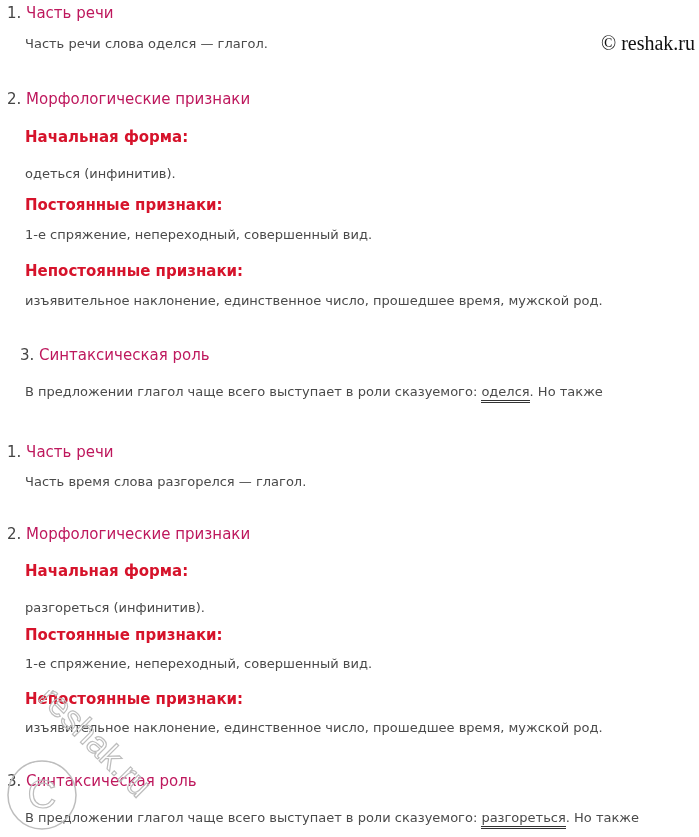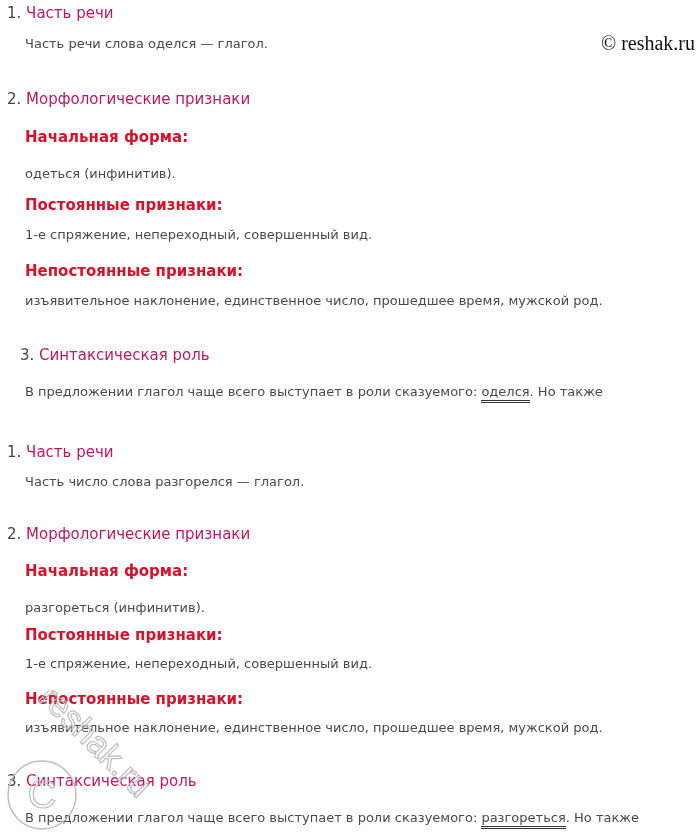--- a/index.html
+++ b/index.html
@@ -55,21 +55,21 @@
   <div class="text" style="left:25px;top:384px;">
     <span>В предложении глагол чаще всего выступает в роли сказуемого: </span><span class="dbl">оделся</span><span>. Но также</span>
   </div>
 </div>
 
 <div class="block" style="top:0;">
   <div class="num-head" style="left:7px;top:443px;">
     <span class="num">1.</span>
     <span class="title">Часть речи</span>
   </div>
-  <div class="text" style="left:25px;top:474px;">Часть число слова разгорелся — глагол.</div>
+  <div class="text" style="left:25px;top:474px;">Часть время слова разгорелся — глагол.</div>
 
   <div class="num-head" style="left:7px;top:525px;">
     <span class="num">2.</span>
     <span class="title">Морфологические признаки</span>
   </div>
   <div class="red" style="left:25px;top:562px;">Начальная форма:</div>
   <div class="text" style="left:25px;top:600px;">разгореться (инфинитив).</div>
   <div class="red" style="left:25px;top:626px;">Постоянные признаки:</div>
   <div class="text" style="left:25px;top:656px;">1-е спряжение, непереходный, совершенный вид.</div>
   <div class="red" style="left:25px;top:690px;">Непостоянные признаки:</div>

